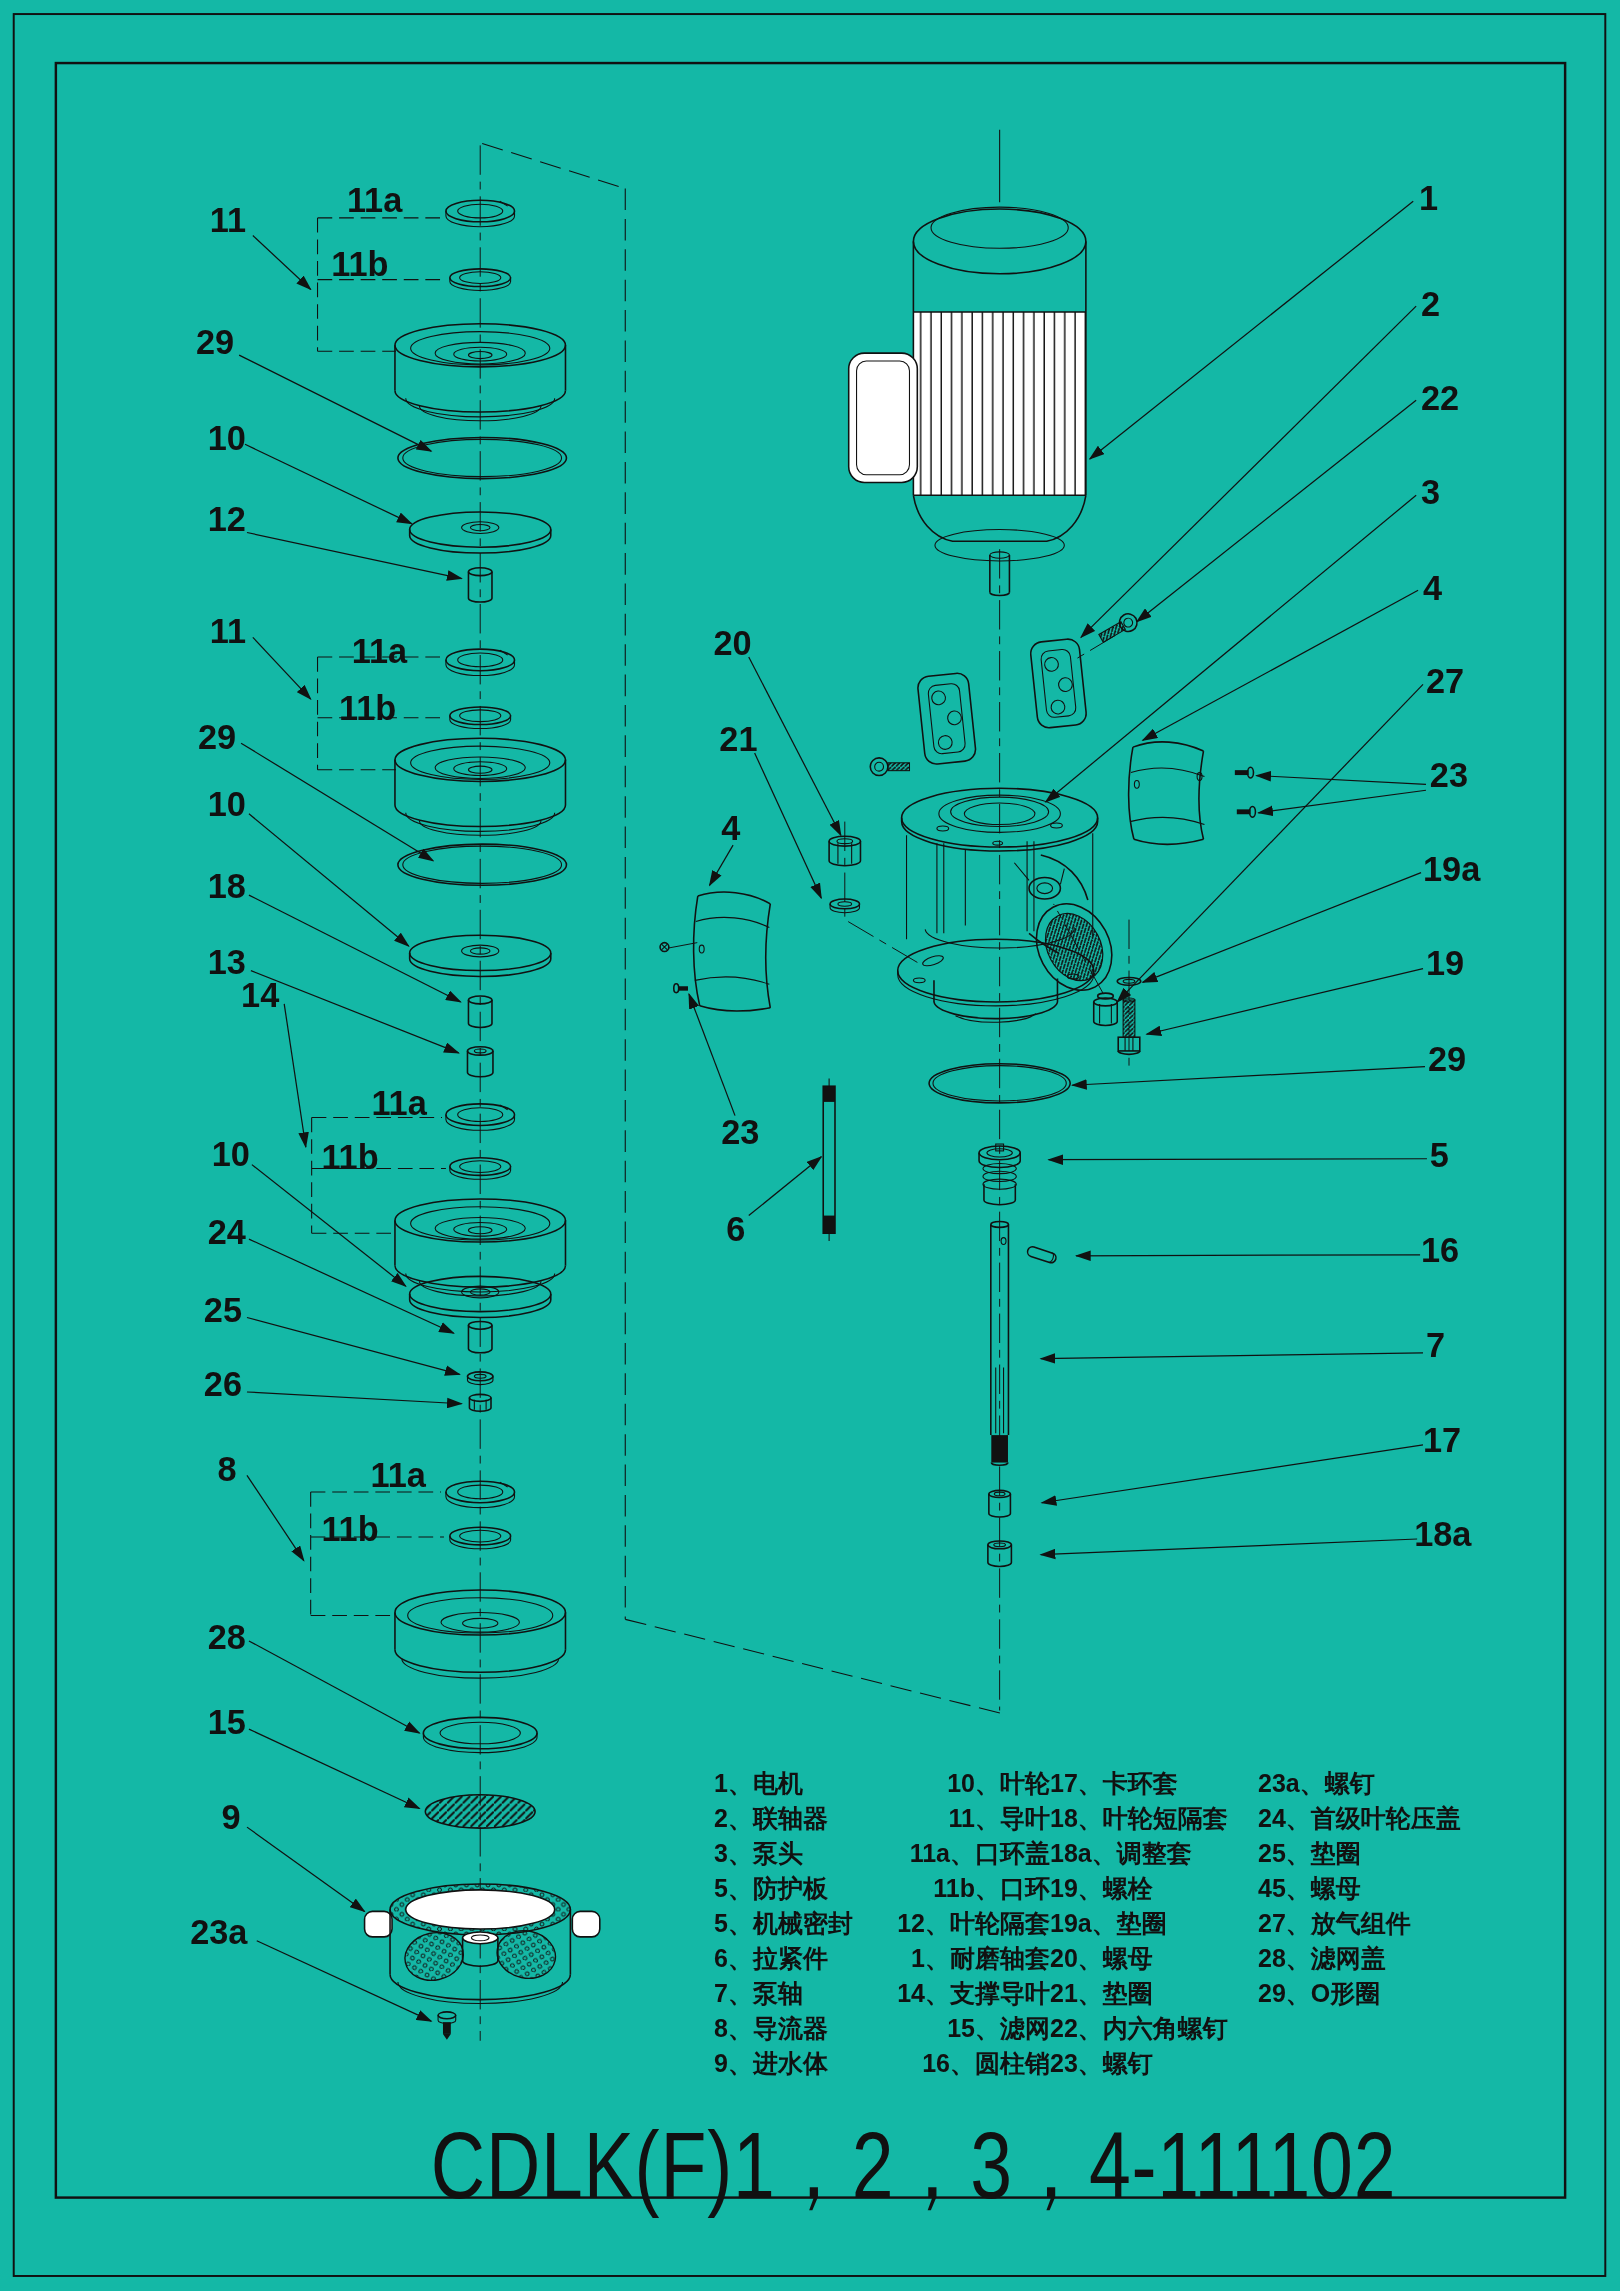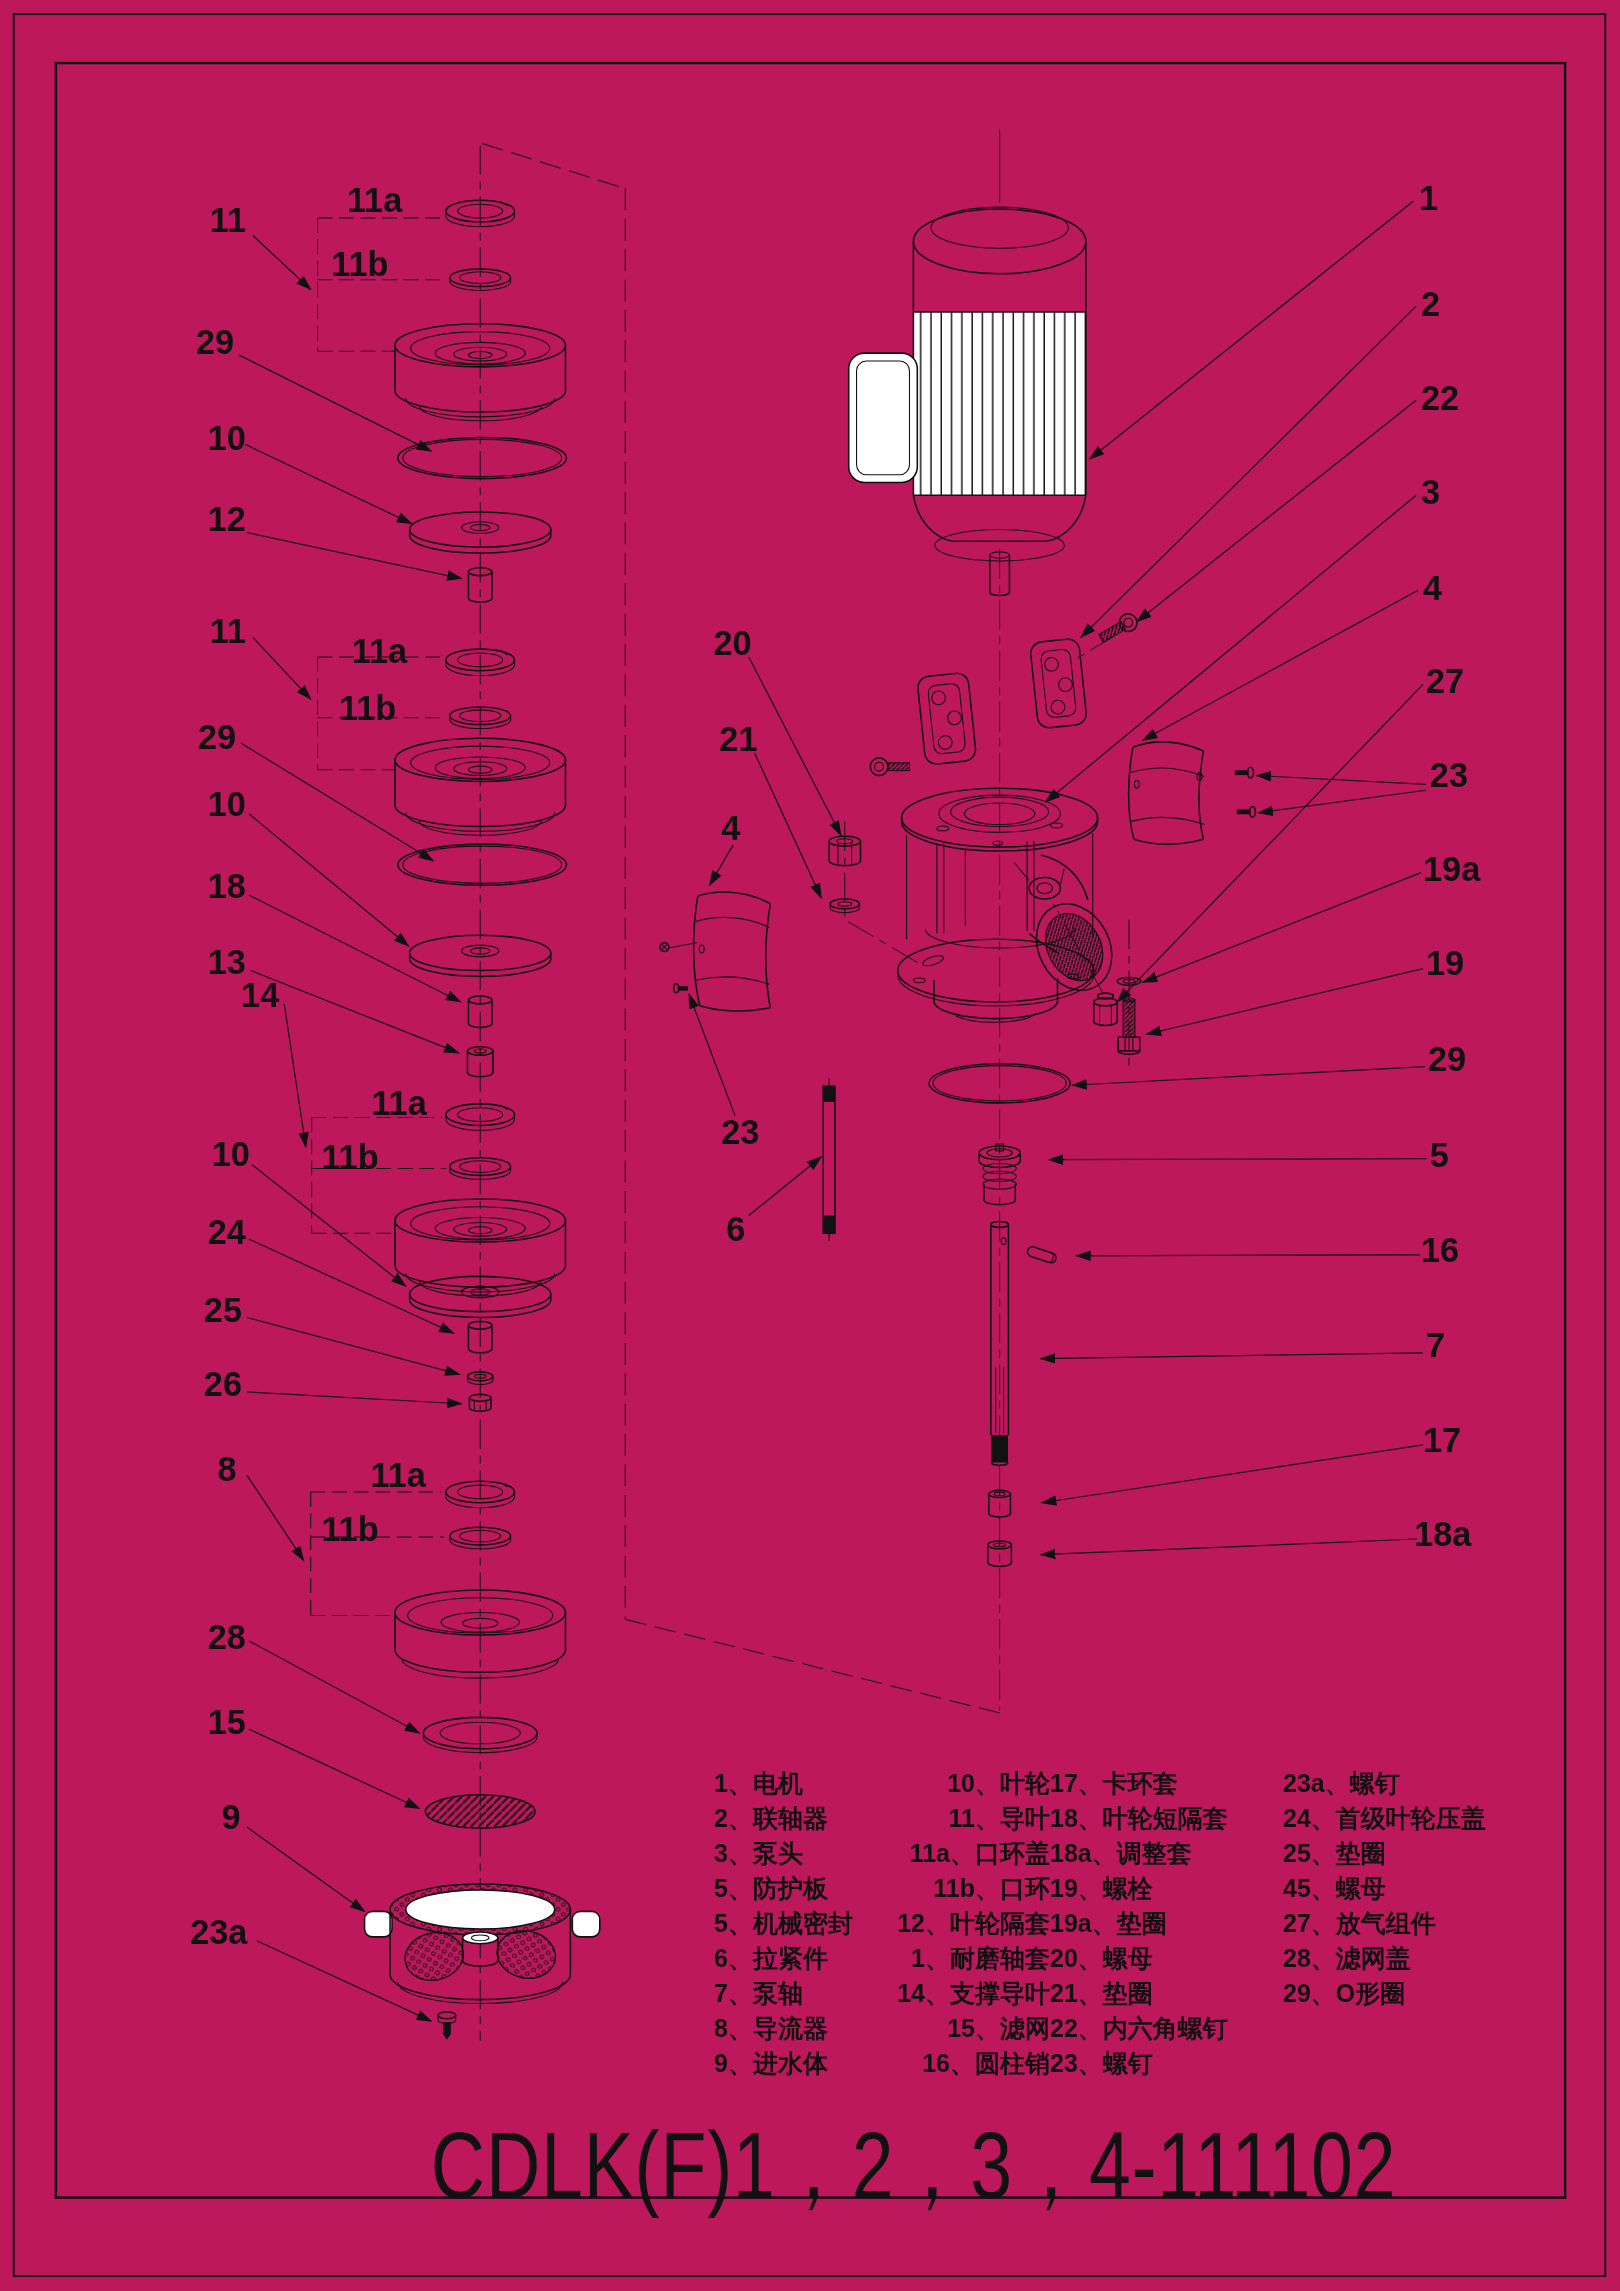--- a/index.html
+++ b/index.html
@@ -1,31 +1,31 @@
 <!DOCTYPE html>
 <html><head>
 <meta charset="utf-8">
 <style>
   html,body{margin:0;padding:0;background:#e8e8e8;}
-  .sheet{position:relative;width:1620px;height:2292px;background:#be185d;
+  .sheet{position:relative;width:1620px;height:2292px;background:#14b8a6;
          font-family:"Liberation Sans",sans-serif;color:#111;overflow:hidden;}
   .sheet svg{position:absolute;left:0;top:0;}
   .o{fill:none;stroke:#111;stroke-width:1.6;}
   .t{fill:none;stroke:#111;stroke-width:1.1;}
   .w{fill:#fff;stroke:#111;stroke-width:1.6;}
   .ld{stroke:#111;stroke-width:1.25;fill:none;}
   .cl{stroke:#111;stroke-width:1;stroke-dasharray:30 7 8 7;fill:none;}
   .ph{stroke:#111;stroke-width:1.1;stroke-dasharray:22 9;fill:none;}
   .bk{stroke:#111;stroke-width:1.1;stroke-dasharray:15 7;fill:none;}
   .dk{fill:#111;stroke:none;}
   text.c{font-family:"Liberation Sans",sans-serif;font-size:35px;font-weight:600;fill:#111;}
   .legend{position:absolute;left:714px;top:1766px;display:flex;}
   .legend .col{display:block;}
   .legend .li{height:35px;line-height:35px;font-size:25px;font-weight:600;white-space:nowrap;}
-  .col1{width:160px;} .col2{width:176px;text-align:right;} .col3{width:208px;} .col4{width:265px;margin-left:25px;}
+  .col1{width:160px;} .col2{width:176px;text-align:right;} .col3{width:208px;} .col4{width:265px;}
   .dtitle{position:absolute;left:323px;top:2103px;width:1078px;text-align:center;
           font-size:94px;font-weight:400;letter-spacing:1px;color:#111;
           transform:scaleX(0.8);transform-origin:50% 50%;white-space:nowrap;}
 </style>
 </head>
 <body>
 
 <div class="sheet">
 
 <svg width="1620" height="2292" viewBox="0 0 1653 2338">

